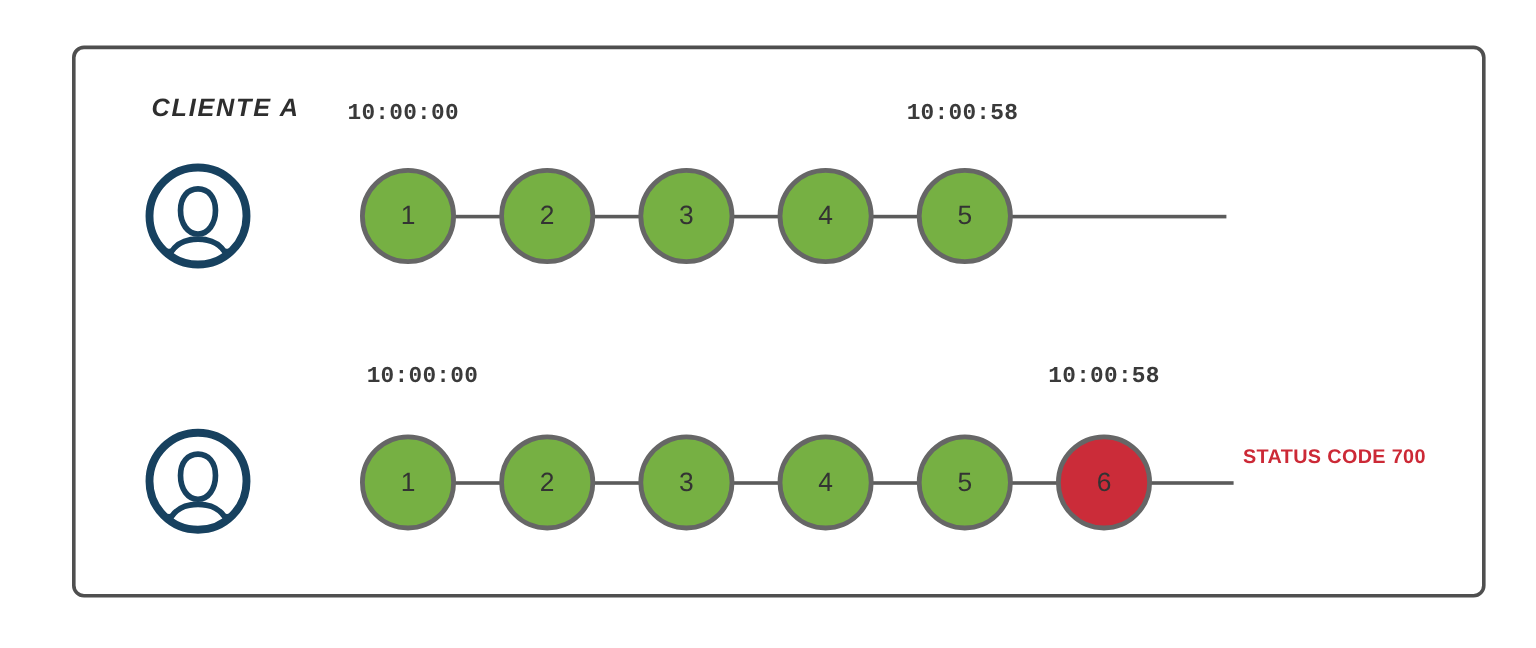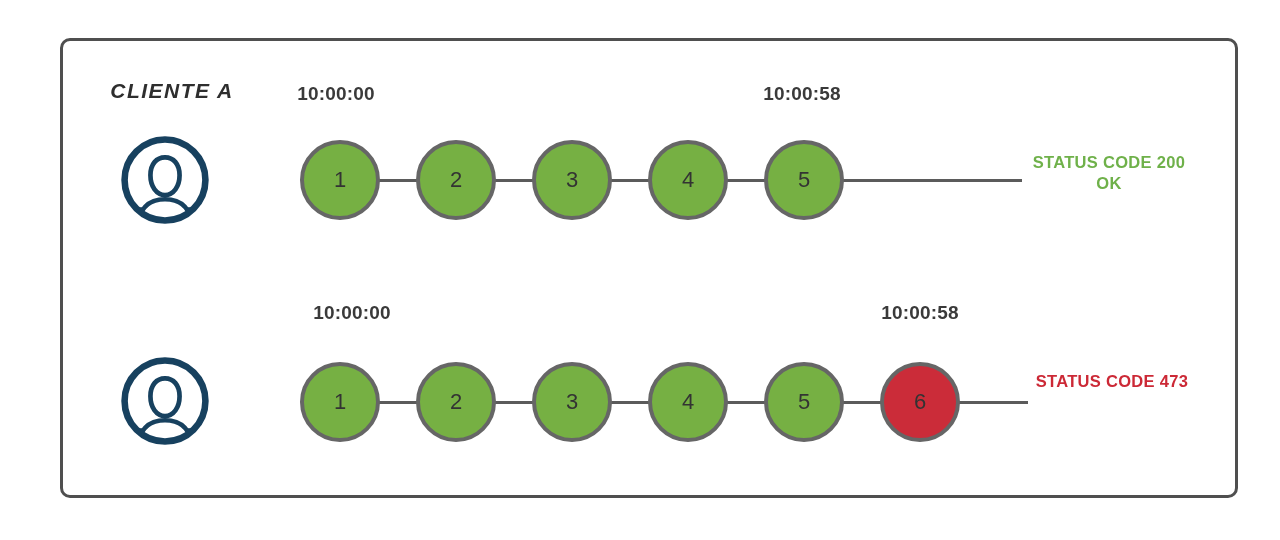--- a/index.html
+++ b/index.html
@@ -23,36 +23,37 @@
   .client-label {
     position: absolute;
     width: 200px;
     text-align: center;
     font-size: 21px;
     font-weight: bold;
     font-style: italic;
     letter-spacing: 1.5px;
     color: #2e2e2e;
   }
-  .client-label.row-a { left: 72px; top: 79px; }
+  .client-label.row-a { left: 88px; top: 79px; }
   .client-label.row-b { left: 69px; top: 298px; }
   .user-icon {
     position: absolute;
     width: 94px; height: 94px;
   }
   .user-icon.row-a { left: 118px; top: 133px; }
   .user-icon.row-b { left: 118px; top: 354px; }
   .timestamp {
     position: absolute;
     width: 140px;
     text-align: center;
     font-size: 19px;
     font-weight: bold;
     color: #3a3a3a;
     letter-spacing: 0.2px;
+    font-family: Liberation Mono, monospace;
   }
   .ts-a-start { left: 266px; top: 83px; }
   .ts-a-end   { left: 732px; top: 83px; }
   .ts-b-start { left: 282px; top: 302px; }
   .ts-b-end   { left: 850px; top: 302px; }
   .track {
     position: absolute;
     height: 3px;
     background: #5b5b5b;
     z-index: 1;
@@ -121,24 +122,20 @@
   <div class="timestamp ts-a-end">10:00:58</div>
 
   <div class="track row-a"></div>
 
   <div class="req-circle row-a cx1">1</div>
   <div class="req-circle row-a cx2">2</div>
   <div class="req-circle row-a cx3">3</div>
   <div class="req-circle row-a cx4">4</div>
   <div class="req-circle row-a cx5">5</div>
 
-  <div class="status-block row-a">
-    <div>STATUS CODE 200</div>
-    <div>OK</div>
-  </div>
 
 
   <svg class="user-icon row-b" viewBox="0 0 100 100">
     <defs>
       <clipPath id="clipB">
           <circle cx="50" cy="50" r="43"></circle>
         </clipPath>
     </defs>
     <g clip-path="url(#clipB)">
       <rect x="0" y="0" width="100" height="100" fill="#ffffff"></rect>
@@ -155,15 +152,15 @@
   <div class="track row-b"></div>
 
   <div class="req-circle row-b cx1">1</div>
   <div class="req-circle row-b cx2">2</div>
   <div class="req-circle row-b cx3">3</div>
   <div class="req-circle row-b cx4">4</div>
   <div class="req-circle row-b cx5">5</div>
   <div class="req-circle row-b cx6 blocked">6</div>
 
   <div class="status-block row-b">
-    <div>STATUS CODE 473</div>
+    <div>STATUS CODE 700</div>
   </div>
 </div>
 
 </body></html>

